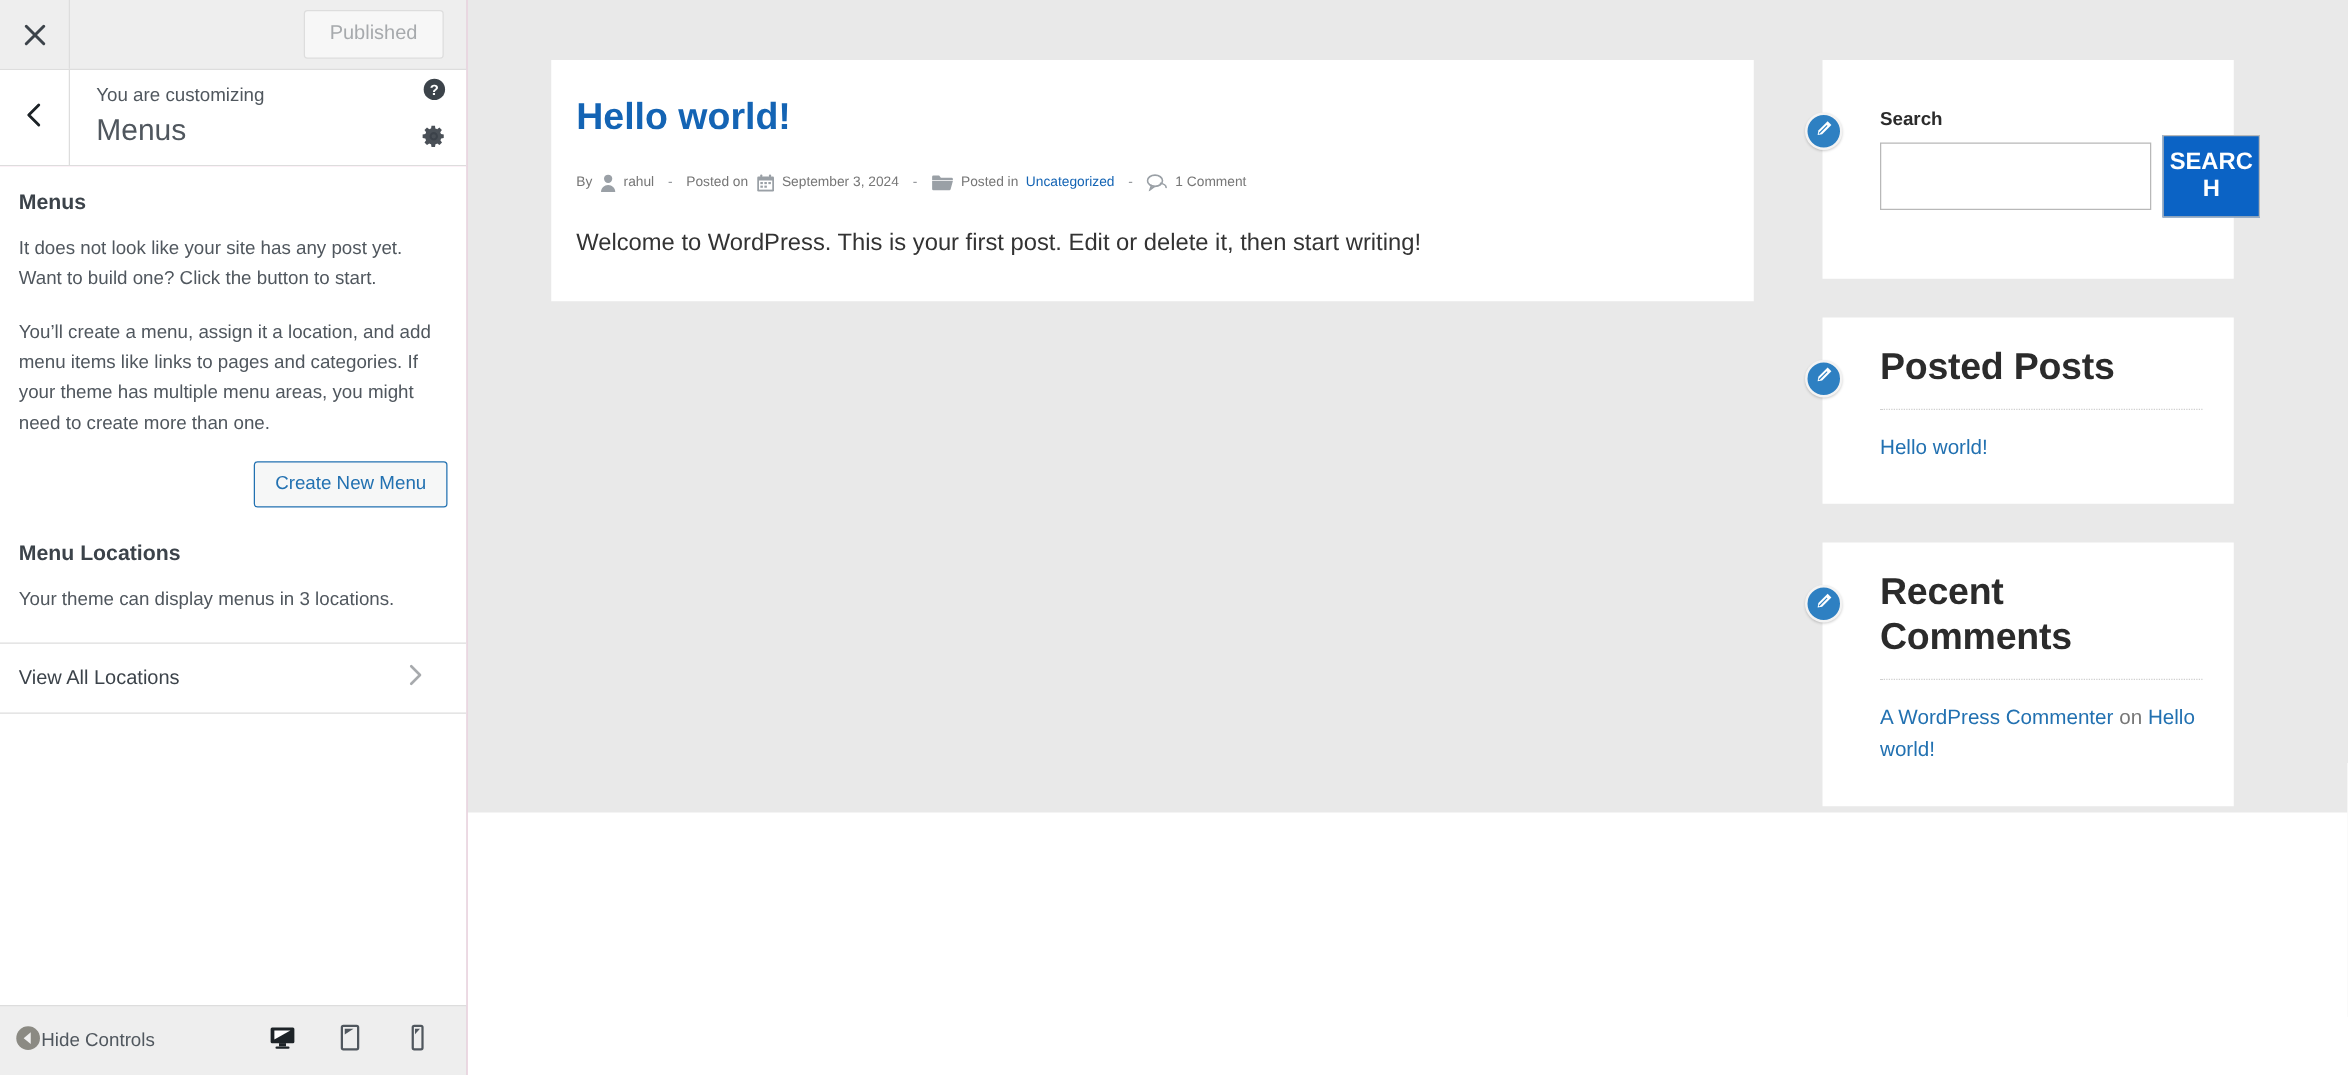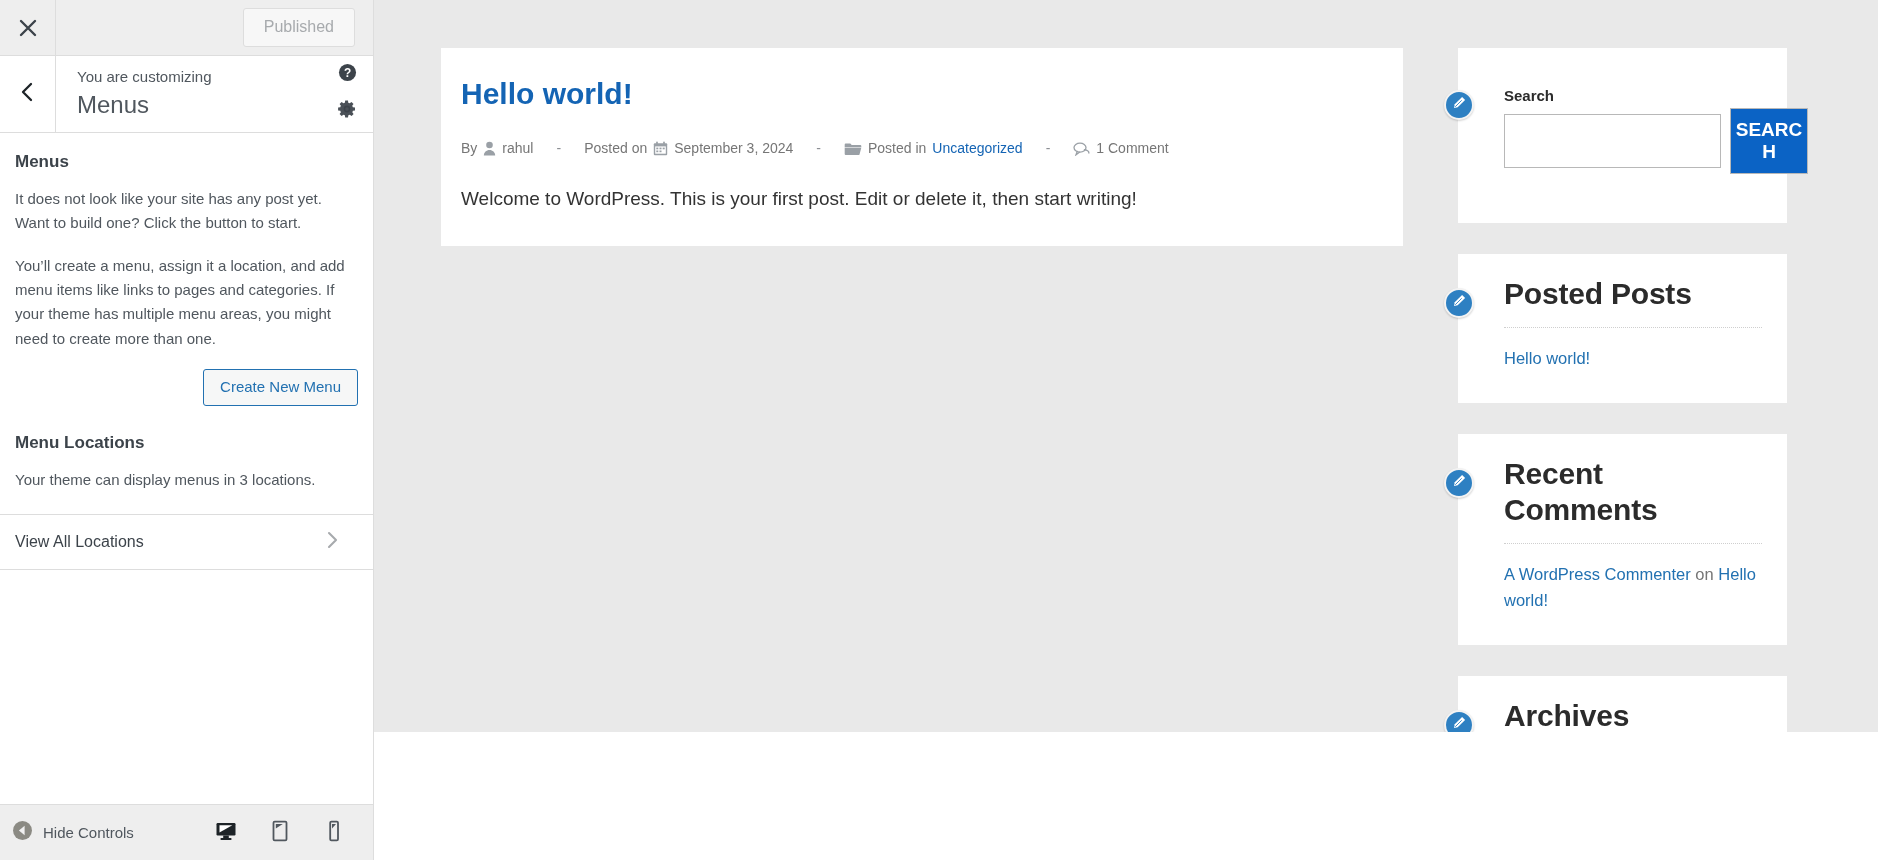--- a/index.html
+++ b/index.html
@@ -187,21 +187,20 @@
     height: 56px;
     background: #eeeeee;
     border-top: 1px solid #ddd;
     display: flex;
     align-items: center;
     padding: 0 14px 0 12px;
   }
   .hide-ctrls {
     display: flex;
     align-items: center;
-    gap: 10px;
     cursor: pointer;
     flex: 1 1 auto;
   }
   .hide-ctrls .lbl {
     font-size: 15px;
     color: #50575e;
   }
   .devices {
     display: flex;
     align-items: center;
@@ -212,21 +211,21 @@
     display: flex;
     align-items: center;
     justify-content: center;
     cursor: pointer;
     width: 26px; height: 26px;
   }
 
   
   #preview {
     flex: 1 1 auto;
-    height: 732px;
+    height: 650px;
     background: #e9e9e9;
     position: relative;
     overflow: hidden;
     display: flex;
     align-items: flex-start;
     justify-content: flex-start;
   }
   .preview-inner {
     display: flex;
     width: 100%;
@@ -247,28 +246,28 @@
   }
   .post-title {
     font-size: 30px;
     line-height: 1.2;
     font-weight: bold;
     color: #1464b4;
     margin: 0 0 26px 0;
     font-family: "Liberation Sans", sans-serif;
   }
   .post-meta {
-    font-size: 14px;
+    font-size: 11px;
     color: #767676;
     line-height: 1.5;
     margin: 0 0 26px 0;
     display: flex;
     align-items: flex-start;
     flex-wrap: wrap;
-    gap: 12px;
+    gap: 0;
   }
   .post-meta .mi { display: inline-flex; align-items: center; gap: 6px; }
   .post-meta .sep { margin: 0 11px; color: #8c8f94; }
   .post-meta a { color: #1464b4; text-decoration: none; }
   .post-meta svg { display: block; }
   .post-body {
     font-size: 19px;
     color: #333;
     line-height: 1.5;
     margin: 0;

